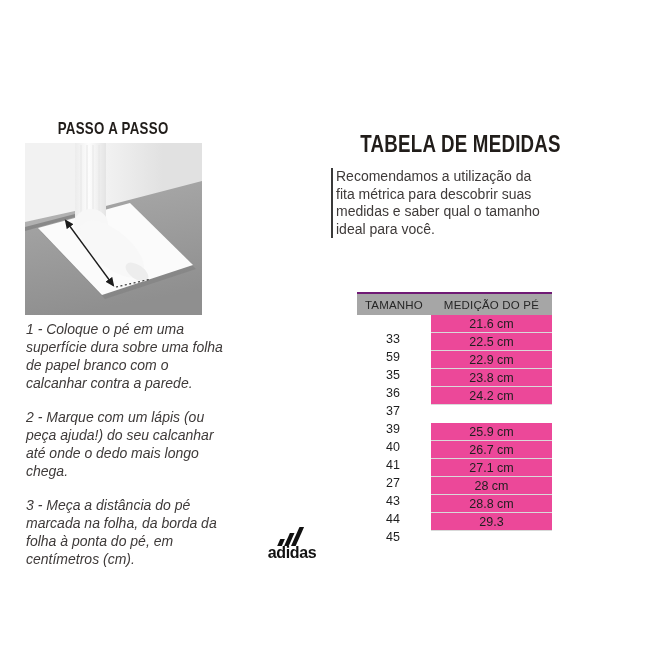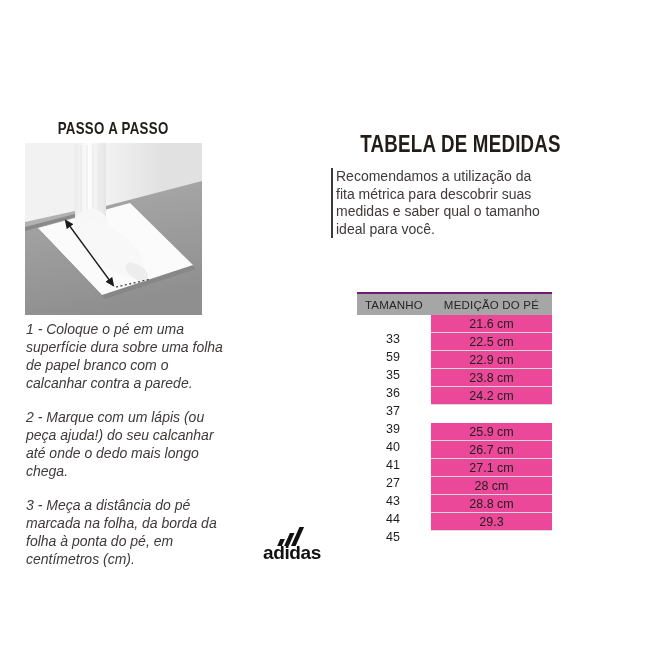--- a/index.html
+++ b/index.html
@@ -33,21 +33,21 @@
   .th1{width:74px;}
   .th2{width:121px;}
   .trow{display:flex;height:18px;}
   .td{display:flex;align-items:center;justify-content:center;font-size:12.5px;
       color:#1f1f1f;box-sizing:border-box;}
   .td1{width:74px;background:#a6a6a6;border-right:2px solid #ffffff;margin-top:24px;}
   .td2{width:121px;background:#ec4899;border-bottom:1px solid #d9d9d9;}
   
   .brand{position:absolute;left:269px;top:527px;width:46px;display:flex;
          flex-direction:column;align-items:center;}
-  .wordmark{font-size:19px;font-weight:700;color:#111111;letter-spacing:-0.4px;
+  .wordmark{font-size:16px;font-weight:700;color:#111111;letter-spacing:-0.4px;
             line-height:13px;margin-top:0;}
 </style>
 </head>
 <body>
 
 <div class="canvas">
 
   <div class="heading-wrap left-heading-wrap">
     <span class="condensed">PASSO A PASSO</span>
   </div>

